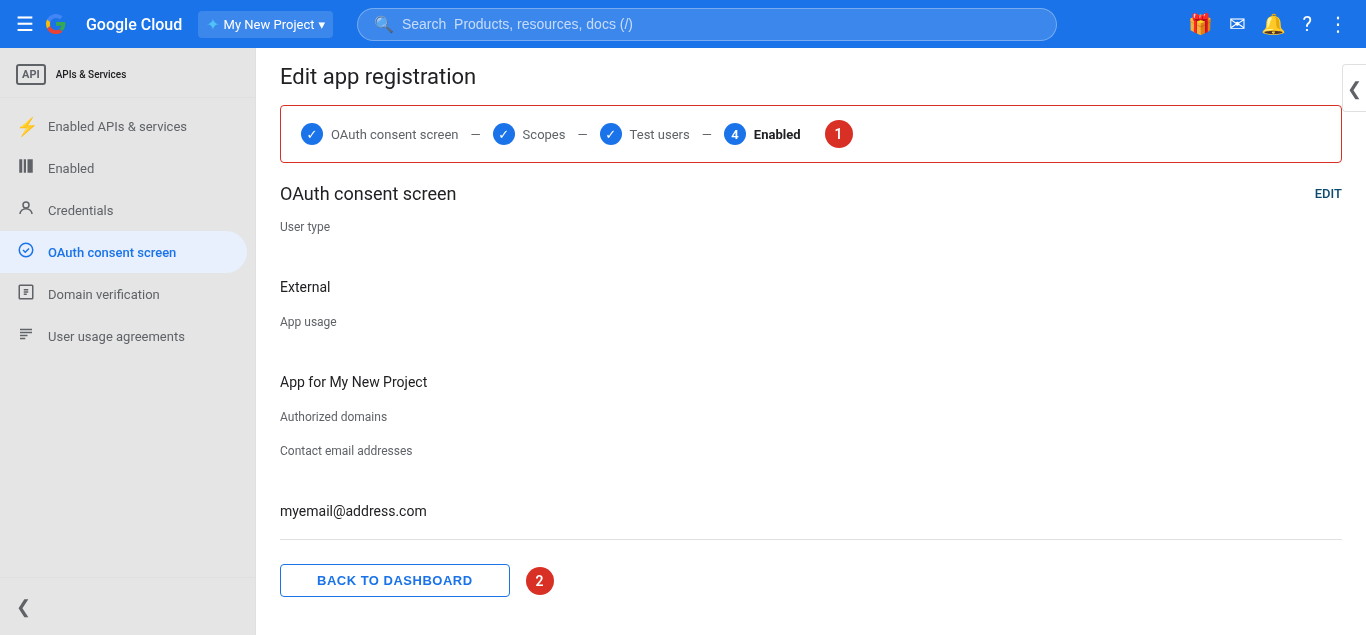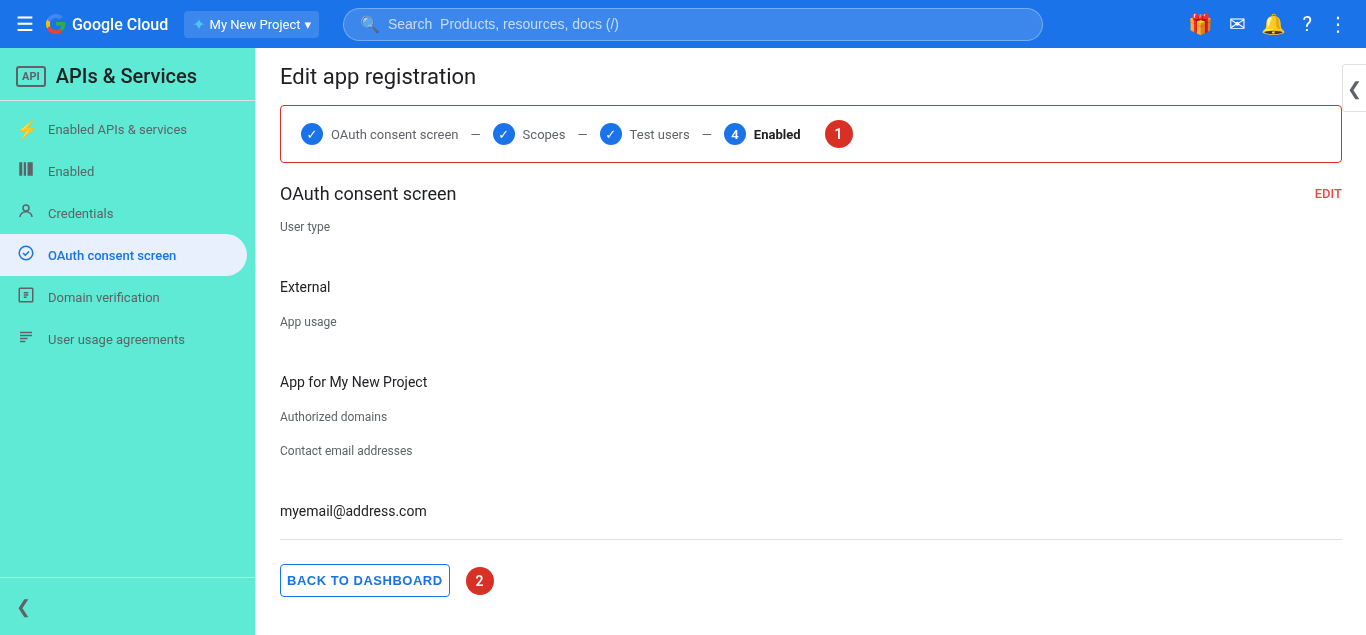--- a/index.html
+++ b/index.html
@@ -9,21 +9,21 @@
     .top-nav {
       background: #1a73e8;
       height: 48px;
       display: flex;
       align-items: center;
       padding: 0 12px;
       flex-shrink: 0;
       gap: 8px;
     }
     .top-nav .hamburger { color: #fff; font-size: 20px; cursor: pointer; padding: 4px; }
-    .top-nav .logo { display: flex; align-items: center; gap: 6px; color: #fff; font-size: 16px; font-weight: 500; margin-right: 8px; }
+    .top-nav .logo { display: flex; align-items: center; gap: 20px; color: #fff; font-size: 16px; font-weight: 500; margin-right: 8px; }
     .top-nav .project-selector {
       display: flex; align-items: center; gap: 4px;
       color: #fff; font-size: 13px; cursor: pointer;
       background: rgba(255,255,255,0.15); border-radius: 4px;
       padding: 4px 8px;
     }
     .top-nav .project-selector .dot { color: #4fc3f7; font-size: 16px; }
     .top-nav .search-bar {
       flex: 1; max-width: 700px; margin: 0 16px;
       background: rgba(255,255,255,0.15);
@@ -45,33 +45,33 @@
     .main-layout { display: flex; flex: 1; overflow: hidden; }
 
     
     .sidebar {
       width: 256px;
       flex-shrink: 0;
       border-right: 1px solid #e0e0e0;
       display: flex;
       flex-direction: column;
       overflow-y: auto;
-      background: #5eead4;
+      background: #e5e5e5;
     }
     .sidebar-header {
       display: flex; align-items: center; gap: 10px;
       padding: 16px 16px 12px 16px;
       border-bottom: 1px solid #e0e0e0;
     }
     .sidebar-header .api-badge {
       background: transparent; border: 2px solid #5f6368;
       color: #5f6368; font-weight: 700; font-size: 11px;
       padding: 2px 4px; border-radius: 3px;
     }
-    .sidebar-header .api-title { font-size: 20px; font-weight: 500; color: #202124; }
+    .sidebar-header .api-title { font-size: 10px; font-weight: 500; color: #202124; }
     .sidebar-nav { padding: 8px 0; }
     .sidebar-item {
       display: flex; align-items: center; gap: 12px;
       padding: 10px 16px; cursor: pointer; color: #5f6368;
       font-size: 13px; border-radius: 0 24px 24px 0;
       margin-right: 8px;
       transition: background 0.1s;
     }
     .sidebar-item.active { background: #e8f0fe; color: #1a73e8; font-weight: 500; }
     .sidebar-item.active .sidebar-icon { color: #1a73e8; }
@@ -133,33 +133,33 @@
     }
 
     
     .main-content { padding: 0 24px 24px 24px; }
 
     .section-header {
       display: flex; align-items: center; justify-content: space-between;
       margin-bottom: 16px;
     }
     .section-title { font-size: 18px; font-weight: 400; color: #202124; }
-    .edit-link { color: #ef4444; font-size: 13px; font-weight: 500; cursor: pointer; text-decoration: none; }
+    .edit-link { color: #0c4a6e; font-size: 13px; font-weight: 500; cursor: pointer; text-decoration: none; }
 
     .field-group { margin-bottom: 20px; }
     .field-label { font-size: 12px; color: #5f6368; margin-bottom: 4px; }
     .field-value { font-size: 14px; color: #202124; margin-top: 45px; }
 
     .divider { border: none; border-top: 1px solid #e0e0e0; margin: 20px 0; }
 
     
     .btn-back {
       display: inline-flex; align-items: center;
       border: 1px solid #1a73e8; color: #1a73e8;
-      background: #fff; padding: 8px 6px;
+      background: #fff; padding: 8px 36px;
       font-size: 13px; font-weight: 600; letter-spacing: 0.5px;
       border-radius: 4px; cursor: pointer; text-transform: uppercase;
     }
 
     
     .badge-red {
       width: 28px; height: 28px; border-radius: 50%;
       background: #d93025; color: #fff;
       display: flex; align-items: center; justify-content: center;
       font-size: 14px; font-weight: 600; flex-shrink: 0;

